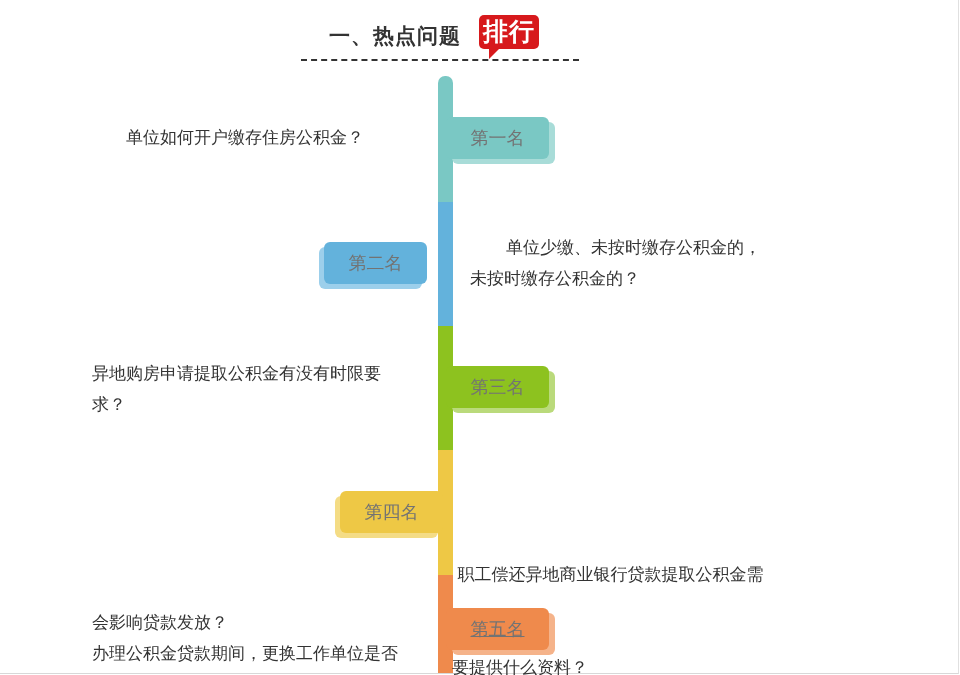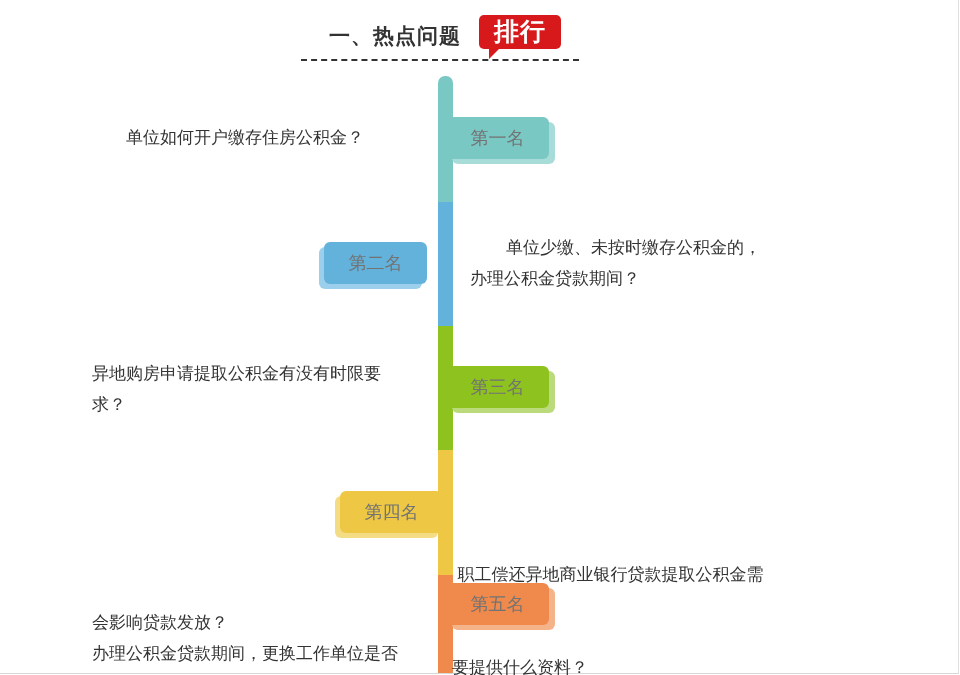--- a/index.html
+++ b/index.html
@@ -1,20 +1,20 @@
 <!DOCTYPE html>
 <html><head>
 <meta charset="utf-8">
 <style>
   html, body { margin:0; padding:0; }
   body { width:960px; height:675px; background:#fff; position:relative; overflow:hidden; font-family:"DejaVu Sans", sans-serif; }
   .frame { position:absolute; left:0; top:0; width:958px; height:673px; border-right:1px solid #e0e0e0; border-bottom:1px solid #d8d8d8; }
   .title-wrap { position:absolute; left:301px; top:12px; width:278px; height:52px; }
   .title-text { position:absolute; left:28px; top:10px; font-size:21px; font-weight:bold; color:#333; letter-spacing:1px; white-space:nowrap; }
-  .title-badge { position:absolute; left:178px; top:3px; width:82px; height:34px; background:#d7191c; border-radius:5px; color:#fff; font-size:25px; font-weight:bold; text-align:center; line-height:34px; letter-spacing:1px; }
+  .title-badge { position:absolute; left:178px; top:3px; width:60px; height:34px; background:#d7191c; border-radius:5px; color:#fff; font-size:25px; font-weight:bold; text-align:center; line-height:34px; letter-spacing:1px; }
   .title-badge::after { content:""; position:absolute; left:10px; bottom:-10px; border-left:0 solid transparent; border-right:10px solid transparent; border-top:10px solid #d7191c; }
   .title-rule { position:absolute; left:0; top:47px; width:278px; border-top:2px dashed #333; }
 
   .spine { position:absolute; left:438px; width:15px; }
   .spine.top { border-top-left-radius:7px; border-top-right-radius:7px; }
 
   .tag { position:absolute; height:42px; color:#737373; font-size:18px; line-height:42px; text-align:center; }
   .tag .shadow { position:absolute; border-radius:6px; }
   .tag .face { position:absolute; left:0; top:0; width:100%; height:100%; border-radius:6px; }
   .tag .label { position:relative; z-index:2; }
@@ -47,21 +47,21 @@
   <span>单位如何开户缴存住房公积金？</span>
 </div>
 
 <div class="tag" style="left:324px;top:242px;width:103px;">
   <div class="shadow" style="left:-5px;top:5px;width:103px;height:42px;background:#9ccfeb;"></div>
   <div class="face" style="background:#63b2dc;"></div>
   <span class="label">第二名</span>
 </div>
 <div class="q" style="left:470px;top:233px;font-family:Liberation Mono, monospace;">
   <div style="padding-left:36px;">单位少缴、未按时缴存公积金的，</div>
-  <div>办理公积金贷款期间？</div>
+  <div>未按时缴存公积金的？</div>
 </div>
 
 <div class="tag" style="left:446px;top:366px;width:103px;">
   <div class="shadow" style="left:6px;top:5px;width:103px;height:42px;background:#bada7b;"></div>
   <div class="face" style="background:#8dc21f;"></div>
   <span class="label">第三名</span>
 </div>
 <div class="q" style="left:92px;top:358px;">
   <div>异地购房申请提取公积金有没有时限要</div>
   <div>求？</div>
@@ -70,21 +70,21 @@
 <div class="tag" style="left:340px;top:491px;width:103px;">
   <div class="shadow" style="left:-5px;top:5px;width:103px;height:42px;background:#f4dc85;"></div>
   <div class="face" style="background:#eec845;"></div>
   <span class="label">第四名</span>
 </div>
 <div class="q" style="left:452px;top:497px;white-space:pre;">
   <div> 职工偿还异地商业银行贷款提取公积金需</div>
   <div>要提供什么资料？</div>
 </div>
 
-<div class="tag" style="left:446px;top:583px;width:103px;">
+<div class="tag" style="left:446px;top:608px;width:103px;text-decoration:underline;">
   <div class="shadow" style="left:6px;top:5px;width:103px;height:42px;background:#f5b38a;"></div>
   <div class="face" style="background:#ef8a4c;"></div>
   <span class="label">第五名</span>
 </div>
 <div class="q" style="left:92px;top:607px;">
   <div>会影响贷款发放？</div>
   <div>办理公积金贷款期间，更换工作单位是否</div>
 </div>
 
 </body></html>

